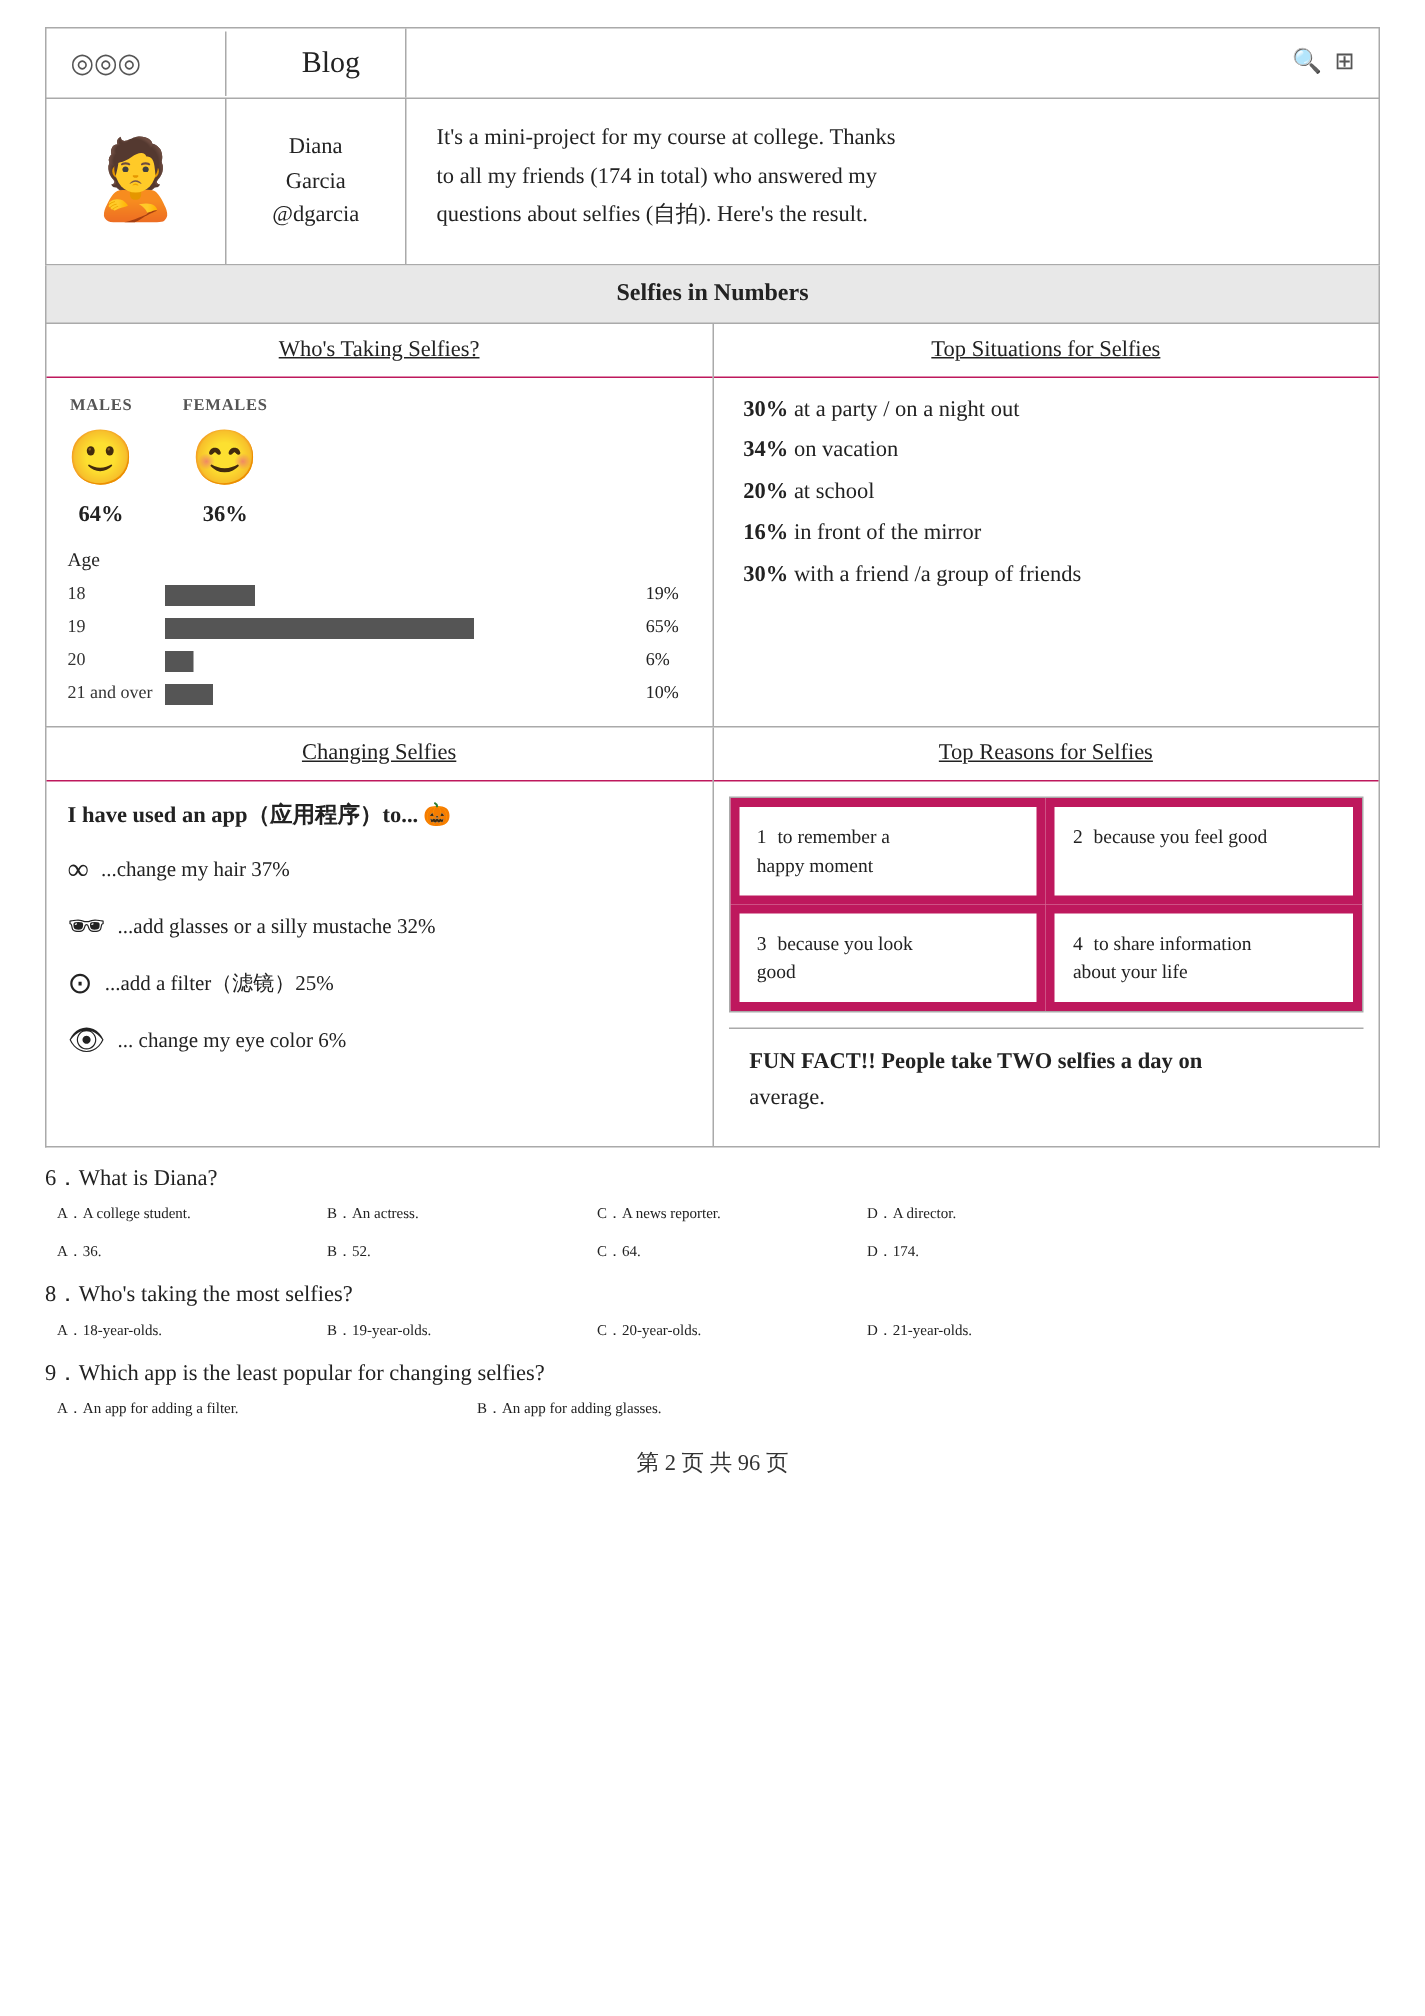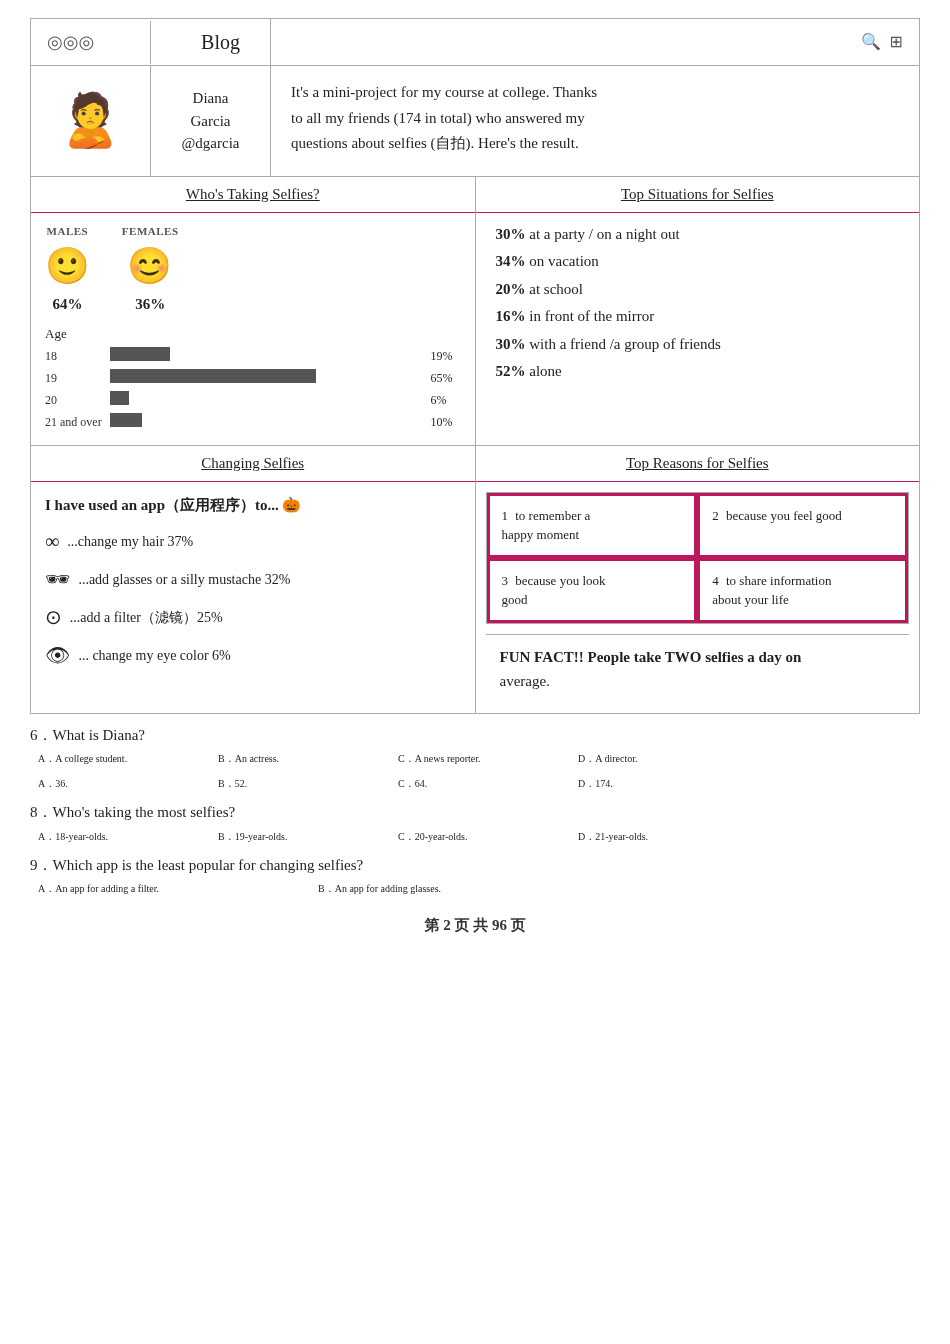--- a/index.html
+++ b/index.html
@@ -138,21 +138,21 @@
       font-weight: bold;
     }
     .gender-emoji {
       font-size: 36px;
     }
     .age-table {
       width: 100%;
     }
     .age-row {
       display: flex;
-      align-items: flex-start;
+      align-items: flex-end;
       margin-bottom: 4px;
       gap: 0;
       font-size: 13px;
     }
     .age-label {
       width: 65px;
       font-size: 12px;
       color: #333;
     }
     .age-bar-container {
@@ -205,21 +205,21 @@
     }
     .reasons-grid {
       display: grid;
       grid-template-columns: 1fr 1fr;
       border: 1px solid #aaa;
       margin-bottom: 10px;
     }
     .reason-cell {
       padding: 10px 12px;
       font-size: 13px;
-      border: 3px solid #be185d;
+      border: 6px solid #be185d;
     }
     .reason-cell .num {
       font-size: 13px;
       margin-right: 4px;
     }
 
     .fun-fact {
       padding: 10px 14px;
       font-size: 15px;
       line-height: 1.6;
@@ -251,21 +251,20 @@
     .option {
       min-width: 160px;
     }
 
     
     .page-footer {
       text-align: center;
       margin-top: 18px;
       font-size: 15px;
       color: #333;
-      font-weight: bold;
     }
 
     .males-label {
       font-size: 11px;
       font-weight: bold;
       color: #555;
       letter-spacing: 0.5px;
     }
   </style>
 </head>
@@ -291,20 +290,21 @@
       <span>Garcia</span>
       <span>@dgarcia</span>
     </div>
     <div class="profile-desc">
       <span>It's a mini-project for my course at college. Thanks</span><br>
       <span>to all my friends (174 in total) who answered my</span><br>
       <span>questions about selfies (自拍). Here's the result.</span>
     </div>
   </div>
 
+  <div class="section-header">Selfies in Numbers</div>
 
   <div class="two-col">
 
     <div class="col-left">
       <div class="col-header">Who's Taking Selfies?</div>
       <div class="wts-content">
         <div class="gender-row">
           <div class="gender-block">
             <div class="males-label">MALES</div>
             <div class="gender-emoji">🙂</div>
@@ -351,21 +351,20 @@
     </div>
 
     <div class="col-right">
       <div class="col-header">Top Situations for Selfies</div>
       <div class="situations-content">
         <p><strong>30%</strong> at a party / on a night out</p>
         <p><strong>34%</strong> on vacation</p>
         <p><strong>20%</strong> at school</p>
         <p><strong>16%</strong> in front of the mirror</p>
         <p><strong>30%</strong> with a friend /a group of friends</p>
-        <p><strong>52%</strong> alone</p>
       </div>
     </div>
   </div>
 
   <div class="two-col">
 
     <div class="col-left">
       <div class="col-header">Changing Selfies</div>
       <div class="changing-content">
         <div class="changing-title">

